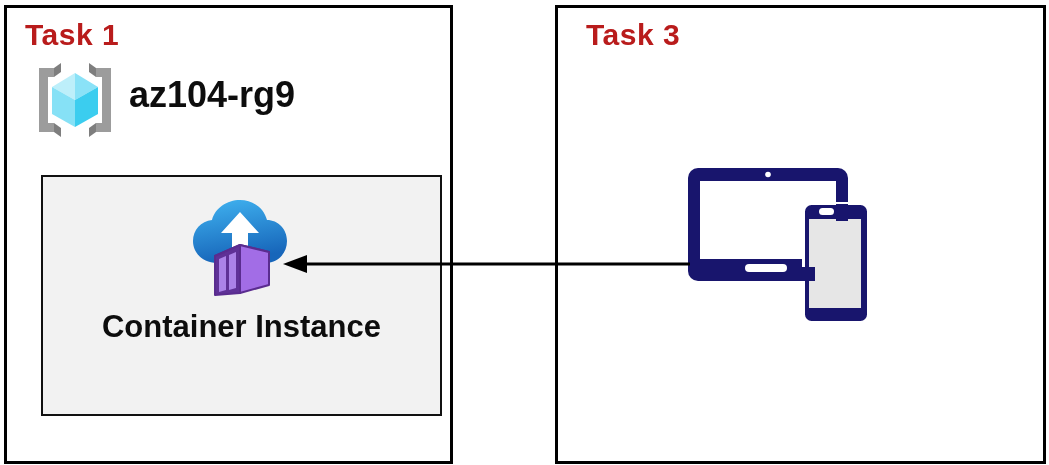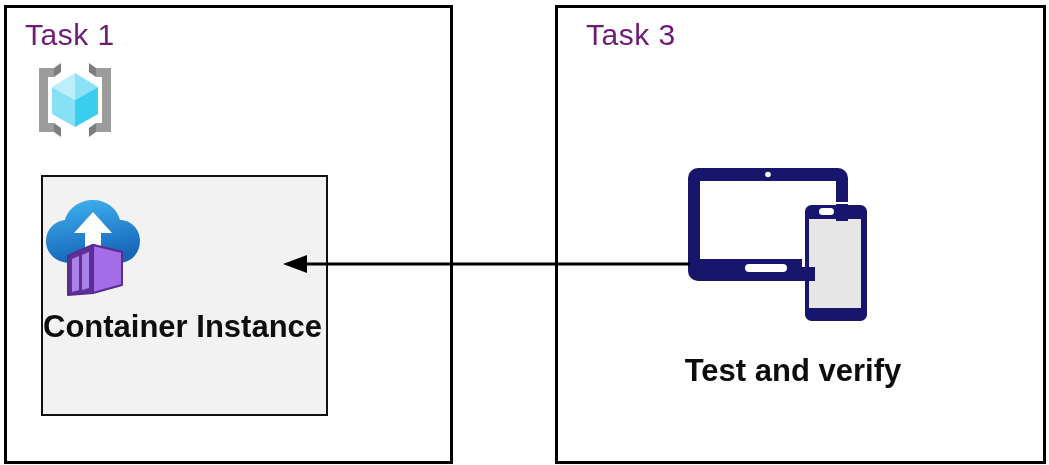--- a/index.html
+++ b/index.html
@@ -3,30 +3,30 @@
 <meta charset="utf-8">
 <style>
   * { margin:0; padding:0; box-sizing:border-box; }
   body { background:#ffffff; font-family:"Liberation Sans","DejaVu Sans",sans-serif; }
   .stage { position:relative; width:1049px; height:465px; background:#ffffff; overflow:hidden; }
 
   .task-box { position:absolute; top:5px; height:459px; background:#ffffff; border:3px solid #000000; }
   #task1-box { left:4px;  width:449px; }
   #task2-box { left:555px; width:491px; }
 
-  .task-title { position:absolute; font-size:30px; font-weight:400; color:#701a75; letter-spacing:0.5px; }
+  .task-title { position:absolute; font-size:30px; font-weight:700; color:#b91c1c; letter-spacing:0.5px; }
   #task1-title { left:18px; top:10px; }
   #task2-title { left:28px; top:10px; }
 
   .rg-icon { position:absolute; left:22px; top:55px; width:92px; height:74px; }
   .rg-name { position:absolute; left:122px; top:66px; line-height:42px; font-size:36px; font-weight:700; color:#0d0d0d; }
 
-  .ci-card { position:absolute; left:34px; top:167px; width:287px; height:241px;
+  .ci-card { position:absolute; left:34px; top:167px; width:401px; height:241px;
              background:#f2f2f2; border:2px solid #111111;
-             display:flex; flex-direction:column; align-items:flex-start; }
+             display:flex; flex-direction:column; align-items:center; }
   .ci-icon { width:104px; height:104px; margin-top:20px; }
   .ci-label { margin-top:8px; font-size:31px; font-weight:700; color:#0d0d0d; }
 
   .devices-icon { position:absolute; left:130px; top:160px; width:182px; height:156px; overflow:visible; }
   .test-label { position:absolute; left:80px; top:345px; width:310px; text-align:center;
                 font-size:31px; font-weight:700; color:#0d0d0d; }
 
   .arrow-svg { position:absolute; left:280px; top:248px; width:412px; height:32px; z-index:5; overflow:visible; }
 </style>
 </head>
@@ -49,20 +49,21 @@
       <rect x="67" y="5" width="15" height="9" fill="#9c9c9c"></rect>
       <rect x="67" y="60" width="15" height="9" fill="#9c9c9c"></rect>
       <polygon points="67,5 60,0 60,9 67,14" fill="#7e7e7e"></polygon>
       <polygon points="67,60 60,65 60,74 67,69" fill="#7e7e7e"></polygon>
 
       <polygon points="46,10 23,24 46,37" fill="#bdeffa"></polygon>
       <polygon points="46,10 69,24 46,37" fill="#8ae2f7"></polygon>
       <polygon points="23,24 46,37 46,64 23,51" fill="#86e1f6"></polygon>
       <polygon points="46,37 69,24 69,51 46,64" fill="#3bcdef"></polygon>
     </svg>
+    <div class="rg-name">az104-rg9</div>
 
     <div class="ci-card">
       <svg class="ci-icon" viewBox="0 0 104 104">
         <defs>
           <linearGradient id="cg" x1="0" y1="0" x2="0.25" y2="1">
             <stop offset="0" stop-color="#41b4f1"></stop>
             <stop offset="1" stop-color="#1766ba"></stop>
           </linearGradient>
         </defs>
 
@@ -97,21 +98,20 @@
       <g>
         <rect x="115.5" y="35.5" width="65" height="119" rx="8" fill="#18156d" stroke="#ffffff" stroke-width="3"></rect>
         <rect x="121" y="51" width="52" height="89" fill="#e6e6e6"></rect>
         <rect x="131" y="40" width="15" height="7" rx="3.5" fill="#ffffff"></rect>
       </g>
 
       <rect x="148" y="36" width="12" height="17" fill="#18156d"></rect>
       <rect x="114" y="99" width="13" height="14" fill="#18156d"></rect>
     </svg>
 
-    <div class="test-label">Test and verify</div>
   </div>
 
   <svg class="arrow-svg" viewBox="0 0 412 32">
     <line x1="24" y1="16" x2="410" y2="16" stroke="#000000" stroke-width="3"></line>
     <polygon points="3,16 27,7 27,25" fill="#000000"></polygon>
   </svg>
 
 </div>
 
 </body></html>

